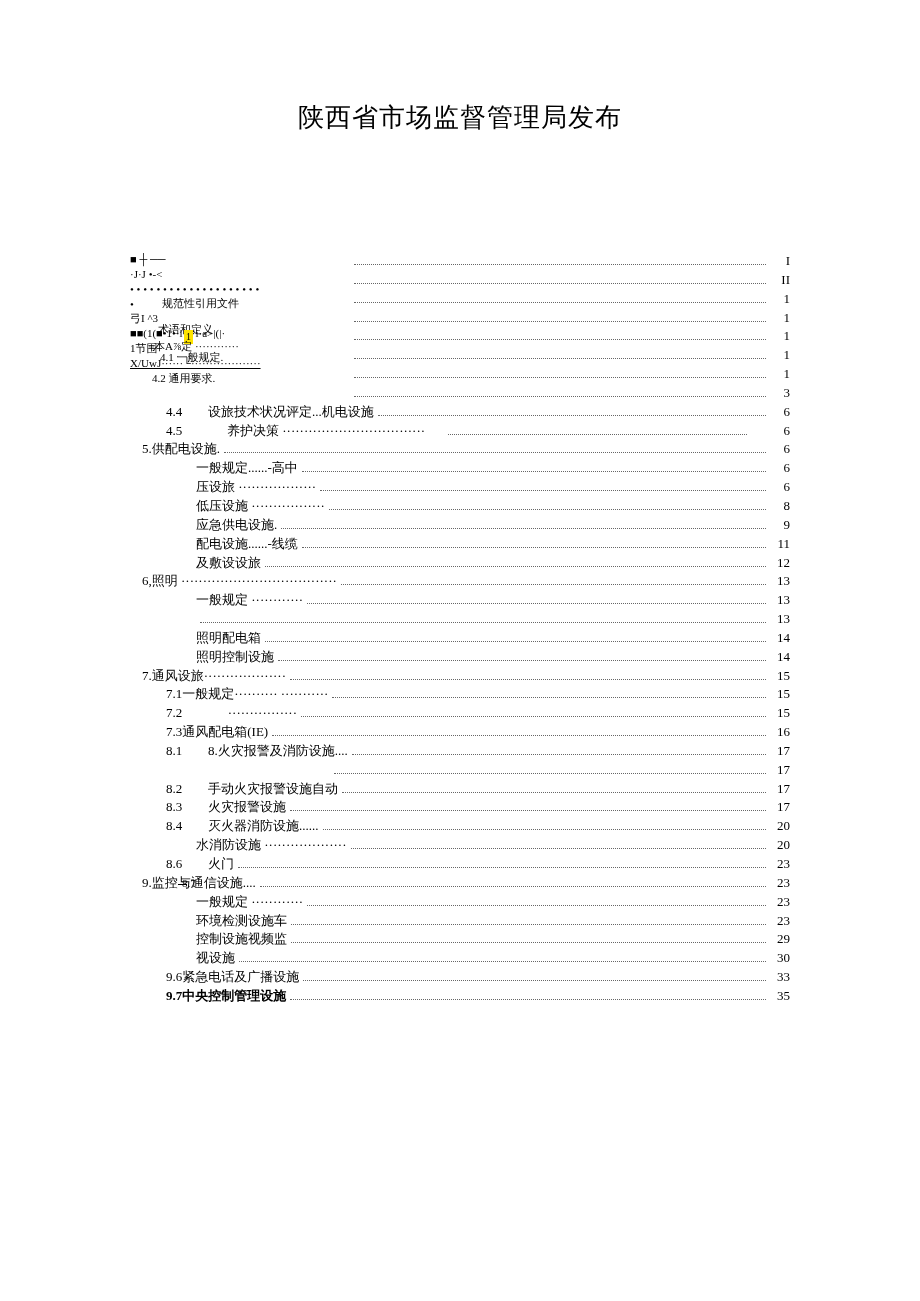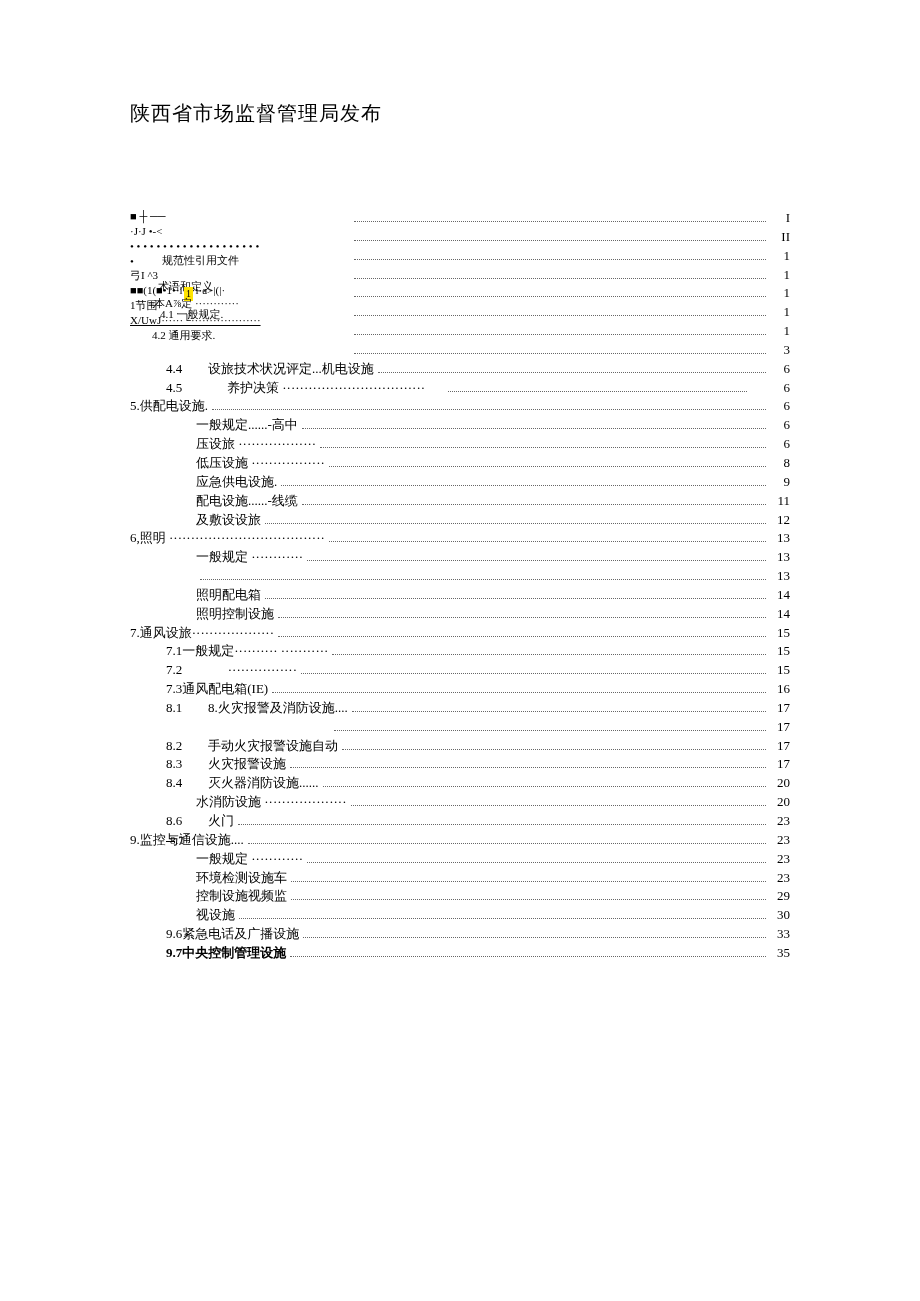--- a/index.html
+++ b/index.html
@@ -9,24 +9,24 @@
     font-family: "SimSun", "Microsoft YaHei", serif;
     color: #000;
     width: 920px;
   }
   .page {
     width: 920px;
     padding: 100px 130px 40px 130px;
     box-sizing: border-box;
   }
   .title {
-    text-align: left;
-    font-size: 20px;
+    text-align: center;
+    font-size: 26px;
     font-weight: normal;
-    margin-bottom: 82px;
+    margin-bottom: 117px;
     letter-spacing: 1px;
   }
   .highlight {
     background: #ffe400;
     padding: 0 2px;
   }
   .toc {
     font-size: 13px;
     line-height: 1.45;
   }
@@ -49,21 +49,21 @@
     flex: 1 1 auto;
     border-bottom: 1px dotted #666;
     margin: 0 4px 4px 4px;
     height: 0.8em;
   }
   .toc-page {
     flex: 0 0 auto;
     text-align: right;
     min-width: 20px;
   }
-  .section-head { padding-left: 0; }
+  .section-head { padding-left: 0; margin-left: 12px; }
 </style>
 </head>
 <body>
 
 <div class="page">
 
   <div class="title">陕西省市场监督管理局发布</div>
 
   <div class="toc">
 

